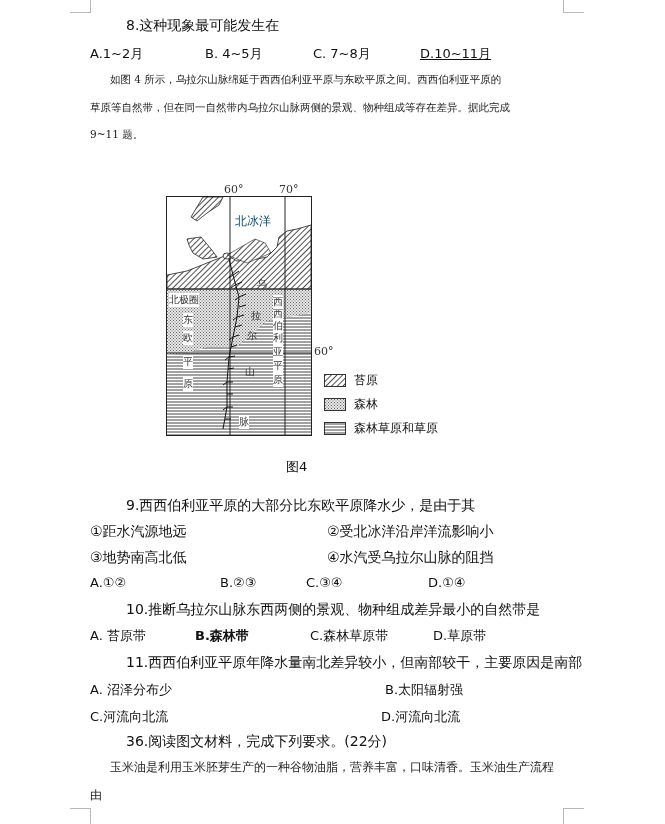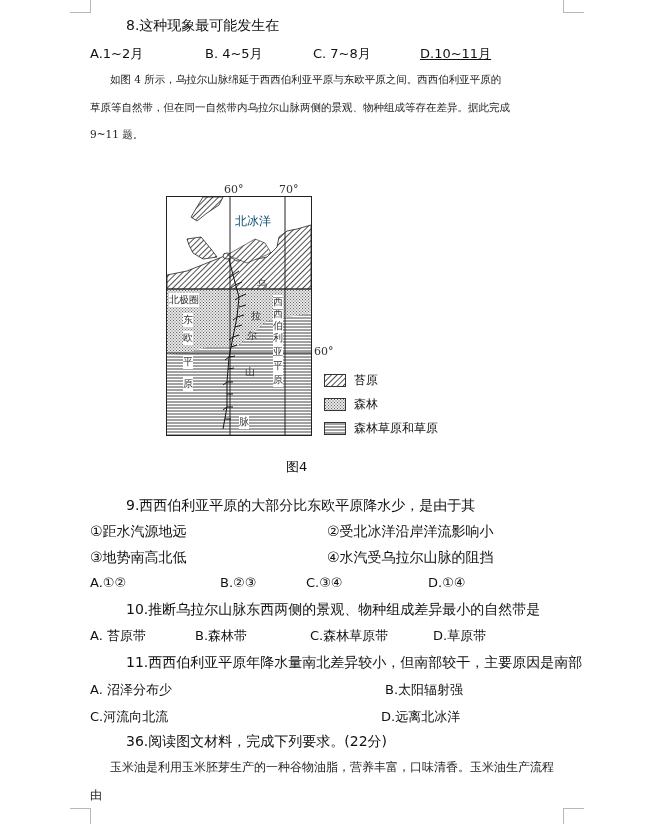--- a/index.html
+++ b/index.html
@@ -144,26 +144,26 @@
 <div class="opt" style="left:327px; top:523px; font-size:14px;">②受北冰洋沿岸洋流影响小</div>
 <div class="opt" style="left:90px; top:549px; font-size:14px;">③地势南高北低</div>
 <div class="opt" style="left:327px; top:549px; font-size:14px;">④水汽受乌拉尔山脉的阻挡</div>
 <div class="opt" style="left:90px; top:575px;">A.①②</div>
 <div class="opt" style="left:190px; top:575px;margin-left:30px;">B.②③</div>
 <div class="opt" style="left:306px; top:575px;">C.③④</div>
 <div class="opt" style="left:428px; top:575px;">D.①④</div>
 
 <div class="line q" style="top:601px;">10.推断乌拉尔山脉东西两侧的景观、物种组成差异最小的自然带是</div>
 <div class="opt" style="left:90px; top:627px;">A. 苔原带</div>
-<div class="opt" style="left:195px; top:627px;">B.森林带</div>
+<div class="opt" style="left:195px; top:627px;font-weight:bold;">B.森林带</div>
 <div class="opt" style="left:310px; top:627px;">C.森林草原带</div>
 <div class="opt" style="left:433px; top:627px;">D.草原带</div>
 
 <div class="line q" style="top:654px;">11.西西伯利亚平原年降水量南北差异较小，但南部较干，主要原因是南部</div>
 <div class="opt" style="left:90px; top:681px;">A. 沼泽分布少</div>
 <div class="opt" style="left:385px; top:681px;">B.太阳辐射强</div>
 <div class="opt" style="left:90px; top:708px;">C.河流向北流</div>
-<div class="opt" style="left:381px; top:708px;">D.远离北冰洋</div>
+<div class="opt" style="left:381px; top:708px;">D.河流向北流</div>
 
 <div class="line q" style="top:733px;">36.阅读图文材料，完成下列要求。(22分)</div>
 <div class="para" style="top:754px; font-size:12px;">
   <div><span class="indent"></span><span>玉米油是利用玉米胚芽生产的一种谷物油脂，营养丰富，口味清香。玉米油生产流程由</span></div>
 </div>
 
 </body></html>

